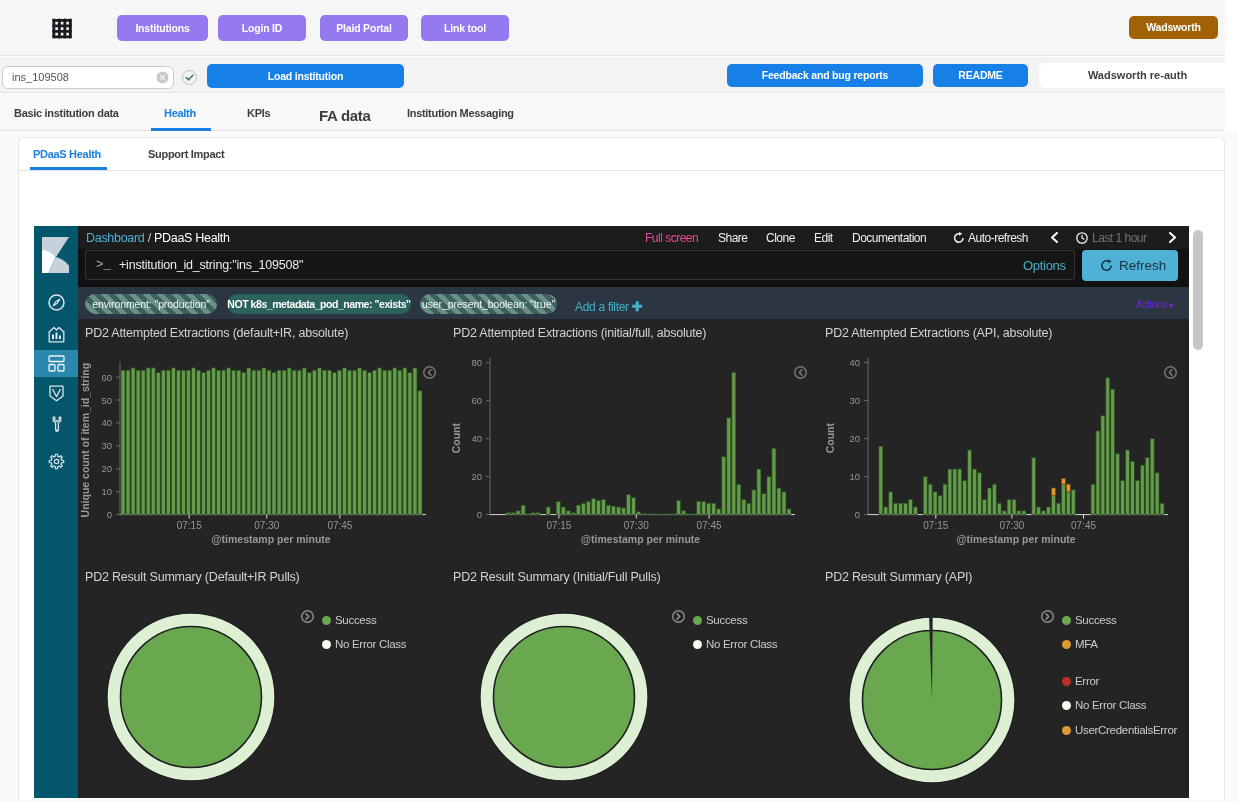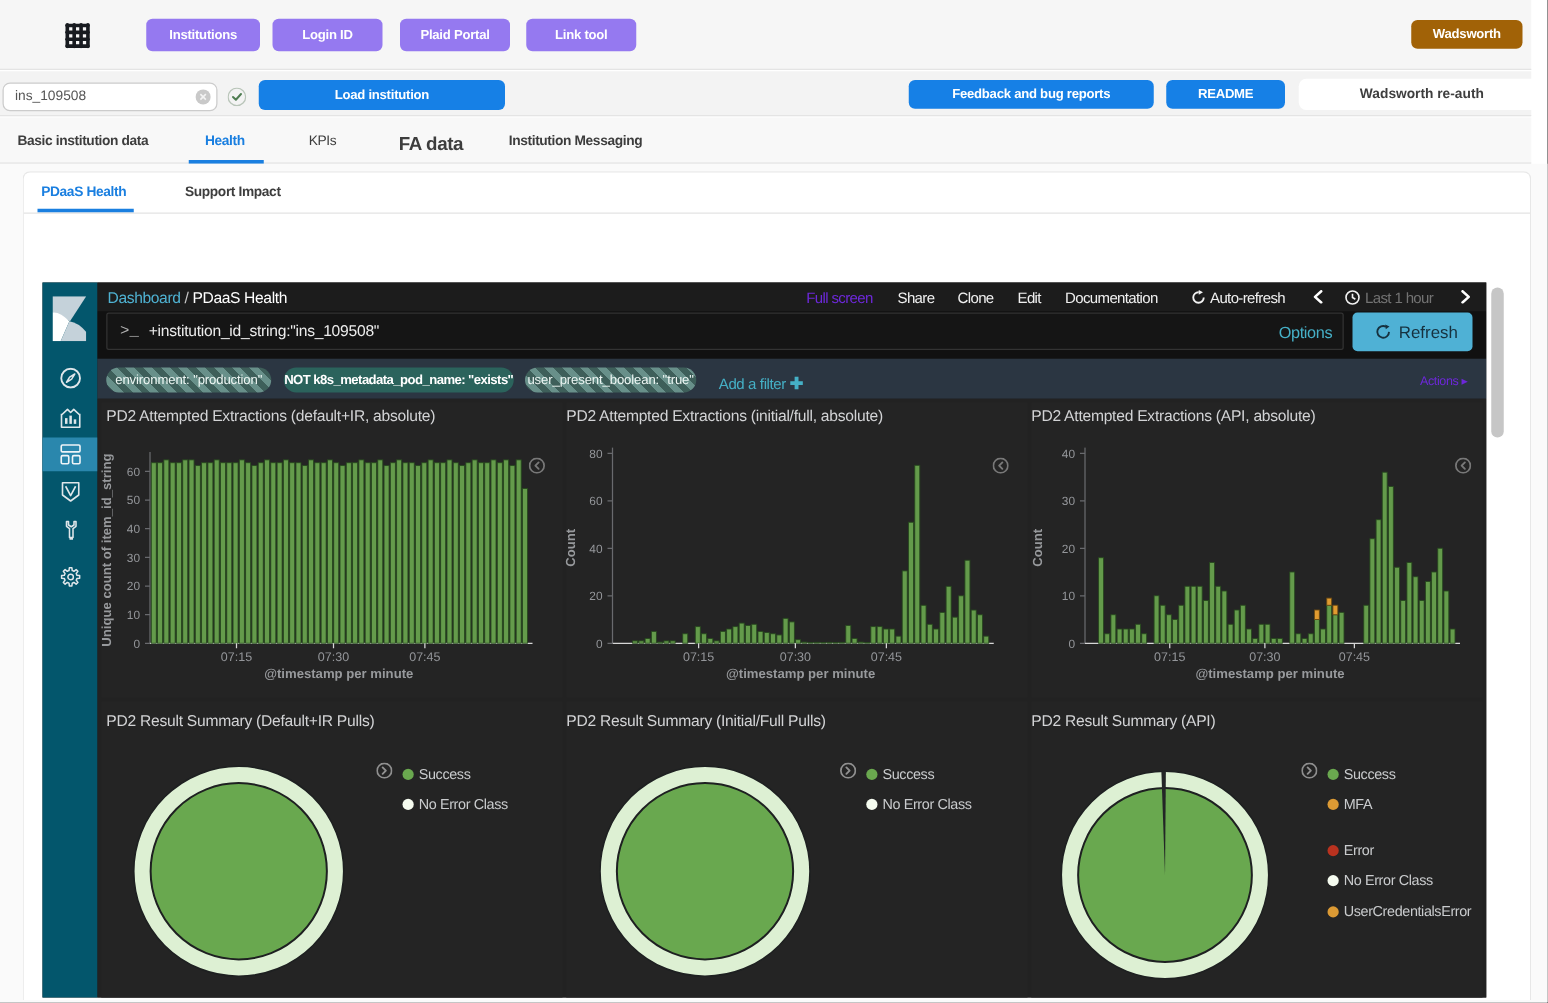--- a/index.html
+++ b/index.html
@@ -38,21 +38,21 @@
   </svg>
 <div class="btn-blue" style="left:207px;top:64px;width:197px;height:24px;line-height:24px">Load institution</div>
 <div class="btn-blue" style="left:727px;top:64px;width:196px;height:23px;line-height:23px">Feedback and bug reports</div>
 <div class="btn-blue" style="left:933px;top:64px;width:95px;height:23px;line-height:23px">README</div>
 <div class="abs" style="left:1039px;top:63px;width:197px;height:25px;background:#fff;border-radius:6px;text-align:center;line-height:25px;font-size:11px;font-weight:bold;color:#3e3e3e">Wadsworth re-auth</div>
 
 <div class="abs" style="left:0;top:94px;width:1225px;height:37px;background:#f8f8f8;border-bottom:1px solid #e0e0e0"></div>
 <div class="abs" style="left:14px;top:107px;font-size:11px;letter-spacing:-0.3px;font-weight:bold;color:#3d3d3d">Basic institution data</div>
 <div class="abs" style="left:164px;top:107px;font-size:11px;letter-spacing:-0.3px;font-weight:bold;color:#1a7fe0">Health</div>
 <div class="abs" style="left:151px;top:128px;width:60px;height:3px;background:#1a7fe0"></div>
-<div class="abs" style="left:247px;top:107px;font-size:11px;letter-spacing:-0.3px;font-weight:normal;color:#3d3d3d">KPIs</div>
+<div class="abs" style="left:247px;top:107px;font-size:11px;letter-spacing:-0.3px;font-weight:bold;color:#3d3d3d">KPIs</div>
 <div class="abs" style="left:319px;top:107px;font-size:15px;letter-spacing:-0.3px;font-weight:bold;color:#3d3d3d">FA data</div>
 <div class="abs" style="left:407px;top:107px;font-size:11px;letter-spacing:-0.3px;font-weight:bold;color:#3d3d3d">Institution Messaging</div>
 
 <div class="abs" style="left:0;top:131px;width:1238px;height:671px;background:#fafafa"></div>
 <div class="abs" style="left:18px;top:137px;width:1207px;height:663px;background:#fff;border:1px solid #e7e7e7;border-radius:6px 6px 0 0;border-bottom:none"></div>
 <div class="abs" style="left:33px;top:148px;font-size:11px;letter-spacing:-0.3px;font-weight:bold;color:#1a7fe0">PDaaS Health</div>
 <div class="abs" style="left:30px;top:167px;width:77px;height:3px;background:#1a7fe0"></div>
 <div class="abs" style="left:148px;top:148px;font-size:11px;letter-spacing:-0.3px;font-weight:bold;color:#3d3d3d">Support Impact</div>
 <div class="abs" style="left:19px;top:170px;width:1205px;height:1px;background:#e4e4e4"></div>
 
@@ -89,21 +89,21 @@
     <path d="M4.2,1.2 L4.2,5 L6.6,6.8 L6.6,14 L9.4,14 L9.4,6.8 L11.8,5 L11.8,1.2 L10.2,1.2 L10.2,4 L8,5.4 L5.8,4 L5.8,1.2 Z" fill="none" stroke="#dfe6ea" stroke-width="1.25" stroke-linejoin="round"></path>
     <rect x="6.6" y="14" width="2.8" height="1.8" fill="#dfe6ea"></rect>
   </svg>
 <svg class="abs" style="left:48px;top:453px" width="17" height="17">
     <path d="M15.73,7.48L15.73,9.52L13.54,9.79A5.2,5.2 0 0 1 12.97,11.15L14.33,12.89L12.89,14.33L11.15,12.97A5.2,5.2 0 0 1 9.79,13.54L9.52,15.73L7.48,15.73L7.21,13.54A5.2,5.2 0 0 1 5.85,12.97L4.11,14.33L2.67,12.89L4.03,11.15A5.2,5.2 0 0 1 3.46,9.79L1.27,9.52L1.27,7.48L3.46,7.21A5.2,5.2 0 0 1 4.03,5.85L2.67,4.11L4.11,2.67L5.85,4.03A5.2,5.2 0 0 1 7.21,3.46L7.48,1.27L9.52,1.27L9.79,3.46A5.2,5.2 0 0 1 11.15,4.03L12.89,2.67L14.33,4.11L12.97,5.85A5.2,5.2 0 0 1 13.54,7.21Z" fill="none" stroke="#dfe6ea" stroke-width="1.2" stroke-linejoin="round"></path>
     <circle cx="8.5" cy="8.5" r="2.2" fill="none" stroke="#dfe6ea" stroke-width="1.2"></circle>
   </svg>
 
 <div class="abs" style="left:78px;top:226px;width:1111px;height:23px;background:#1c1c1c"></div>
 <div class="abs" style="left:86px;top:231px;font-size:12.5px;letter-spacing:-0.3px;color:#4fb2d2">Dashboard <span style="color:#c8c8c8">/</span> <span style="color:#fff">PDaaS Health</span></div>
-<div class="abs" style="left:645px;top:231px;font-size:12px;letter-spacing:-0.5px;color:#6d28d9">Full screen</div>
+<div class="abs" style="left:645px;top:231px;font-size:12px;letter-spacing:-0.5px;color:#ec4899">Full screen</div>
 <div class="abs" style="left:718px;top:231px;font-size:12px;letter-spacing:-0.5px;color:#f0f0f0">Share</div>
 <div class="abs" style="left:766px;top:231px;font-size:12px;letter-spacing:-0.5px;color:#f0f0f0">Clone</div>
 <div class="abs" style="left:814px;top:231px;font-size:12px;letter-spacing:-0.5px;color:#f0f0f0">Edit</div>
 <div class="abs" style="left:852px;top:231px;font-size:12px;letter-spacing:-0.5px;color:#f0f0f0">Documentation</div>
 <svg class="abs" style="left:953px;top:232px" width="12" height="12">
     <path d="M10,6 A4.2,4.2 0 1 1 6,1.8" fill="none" stroke="#f2f2f2" stroke-width="1.5"></path>
     <path d="M6,0 L9.4,1.8 L6,3.8 Z" fill="#f2f2f2"></path>
   </svg>
 <div class="abs" style="left:968px;top:231px;font-size:12px;letter-spacing:-0.5px;color:#f0f0f0">Auto-refresh</div>
 <svg class="abs" style="left:1050px;top:232px" width="9" height="11">

